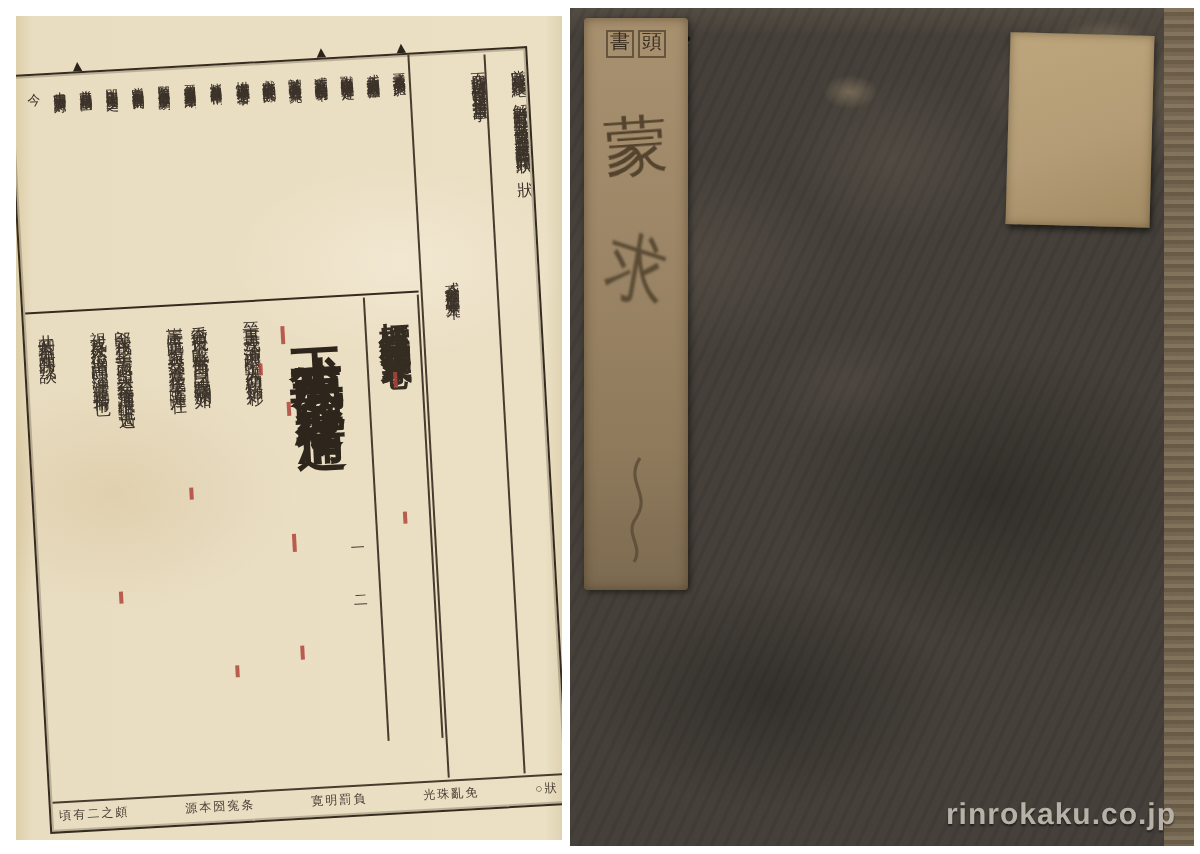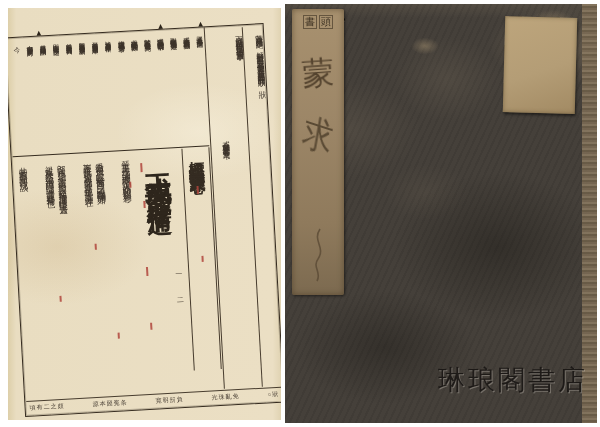--- a/index.html
+++ b/index.html
@@ -195,16 +195,16 @@
       <span id="title-cursive">求</span>
       <svg id="flourish" width="20" height="56" viewBox="0 0 20 56">
         <path d="M10 2 C 2 14, 16 20, 8 32 C 2 40, 12 46, 7 54" stroke="#5a4a34" stroke-width="1.6" fill="none" opacity="0.8"></path>
       </svg>
     </div>
 
     <div id="shelf-label">
       <div class="vcol">五十八</div>
     </div>
 
-    <div id="wm-cjk">琳琅閣書店</div>
+    <div id="wm-latin">rinrokaku.co.jp</div>
   </div>
 
 </div>
 
 </body></html>

